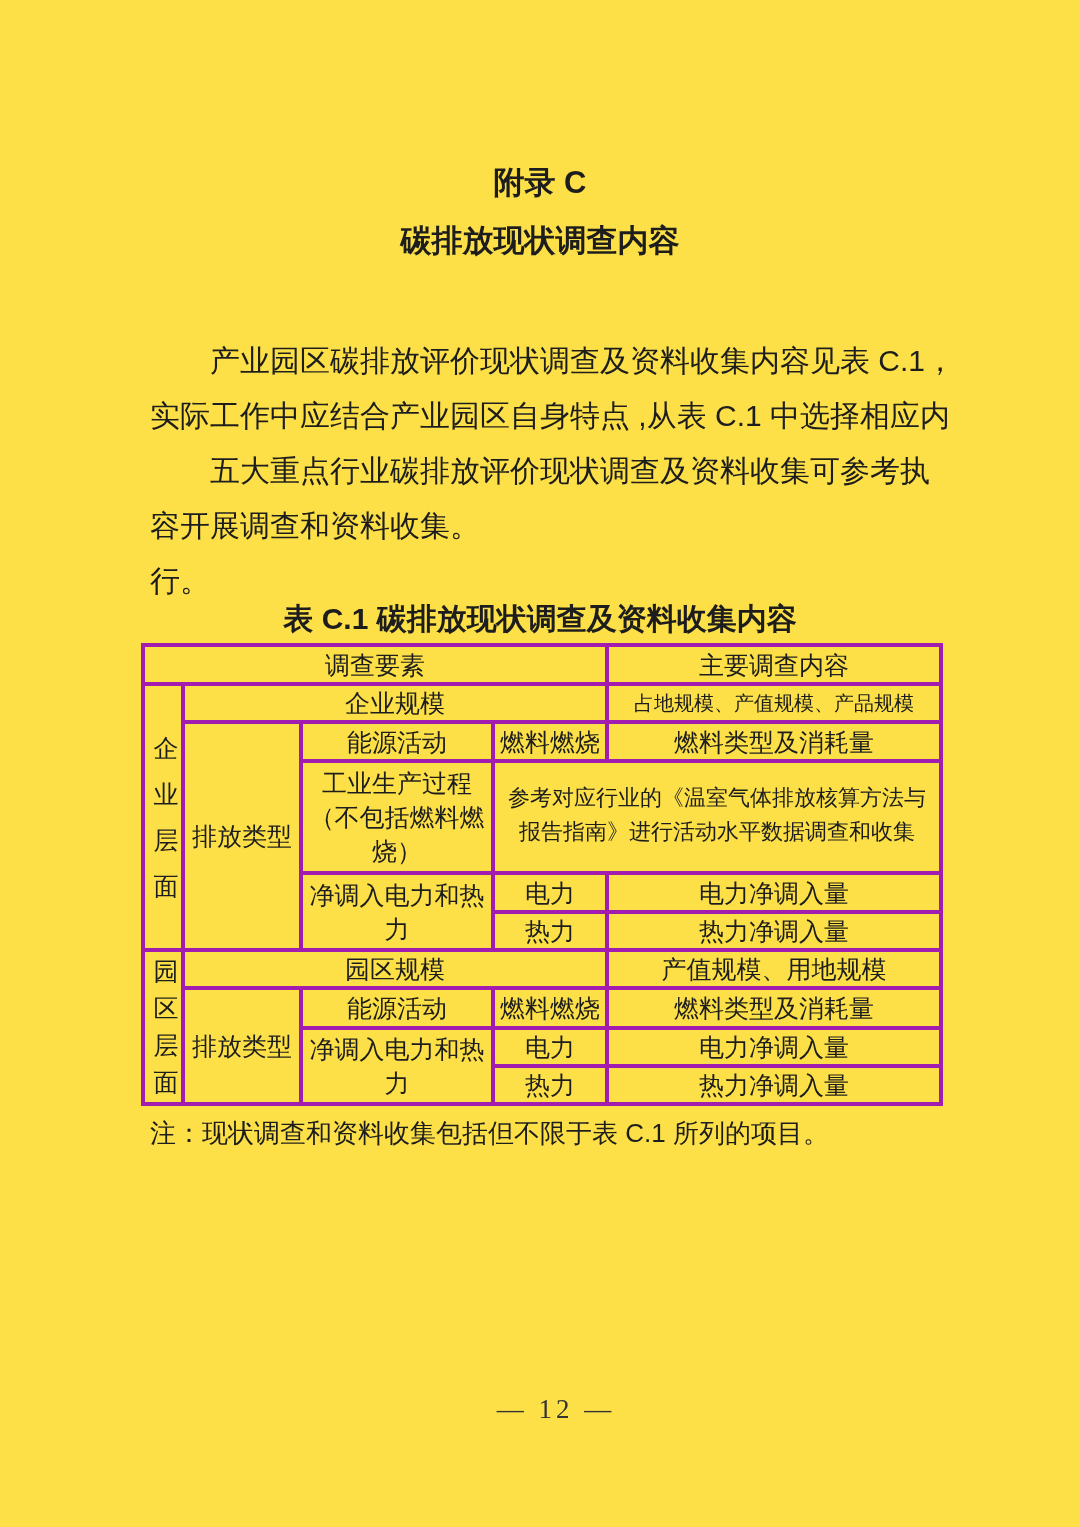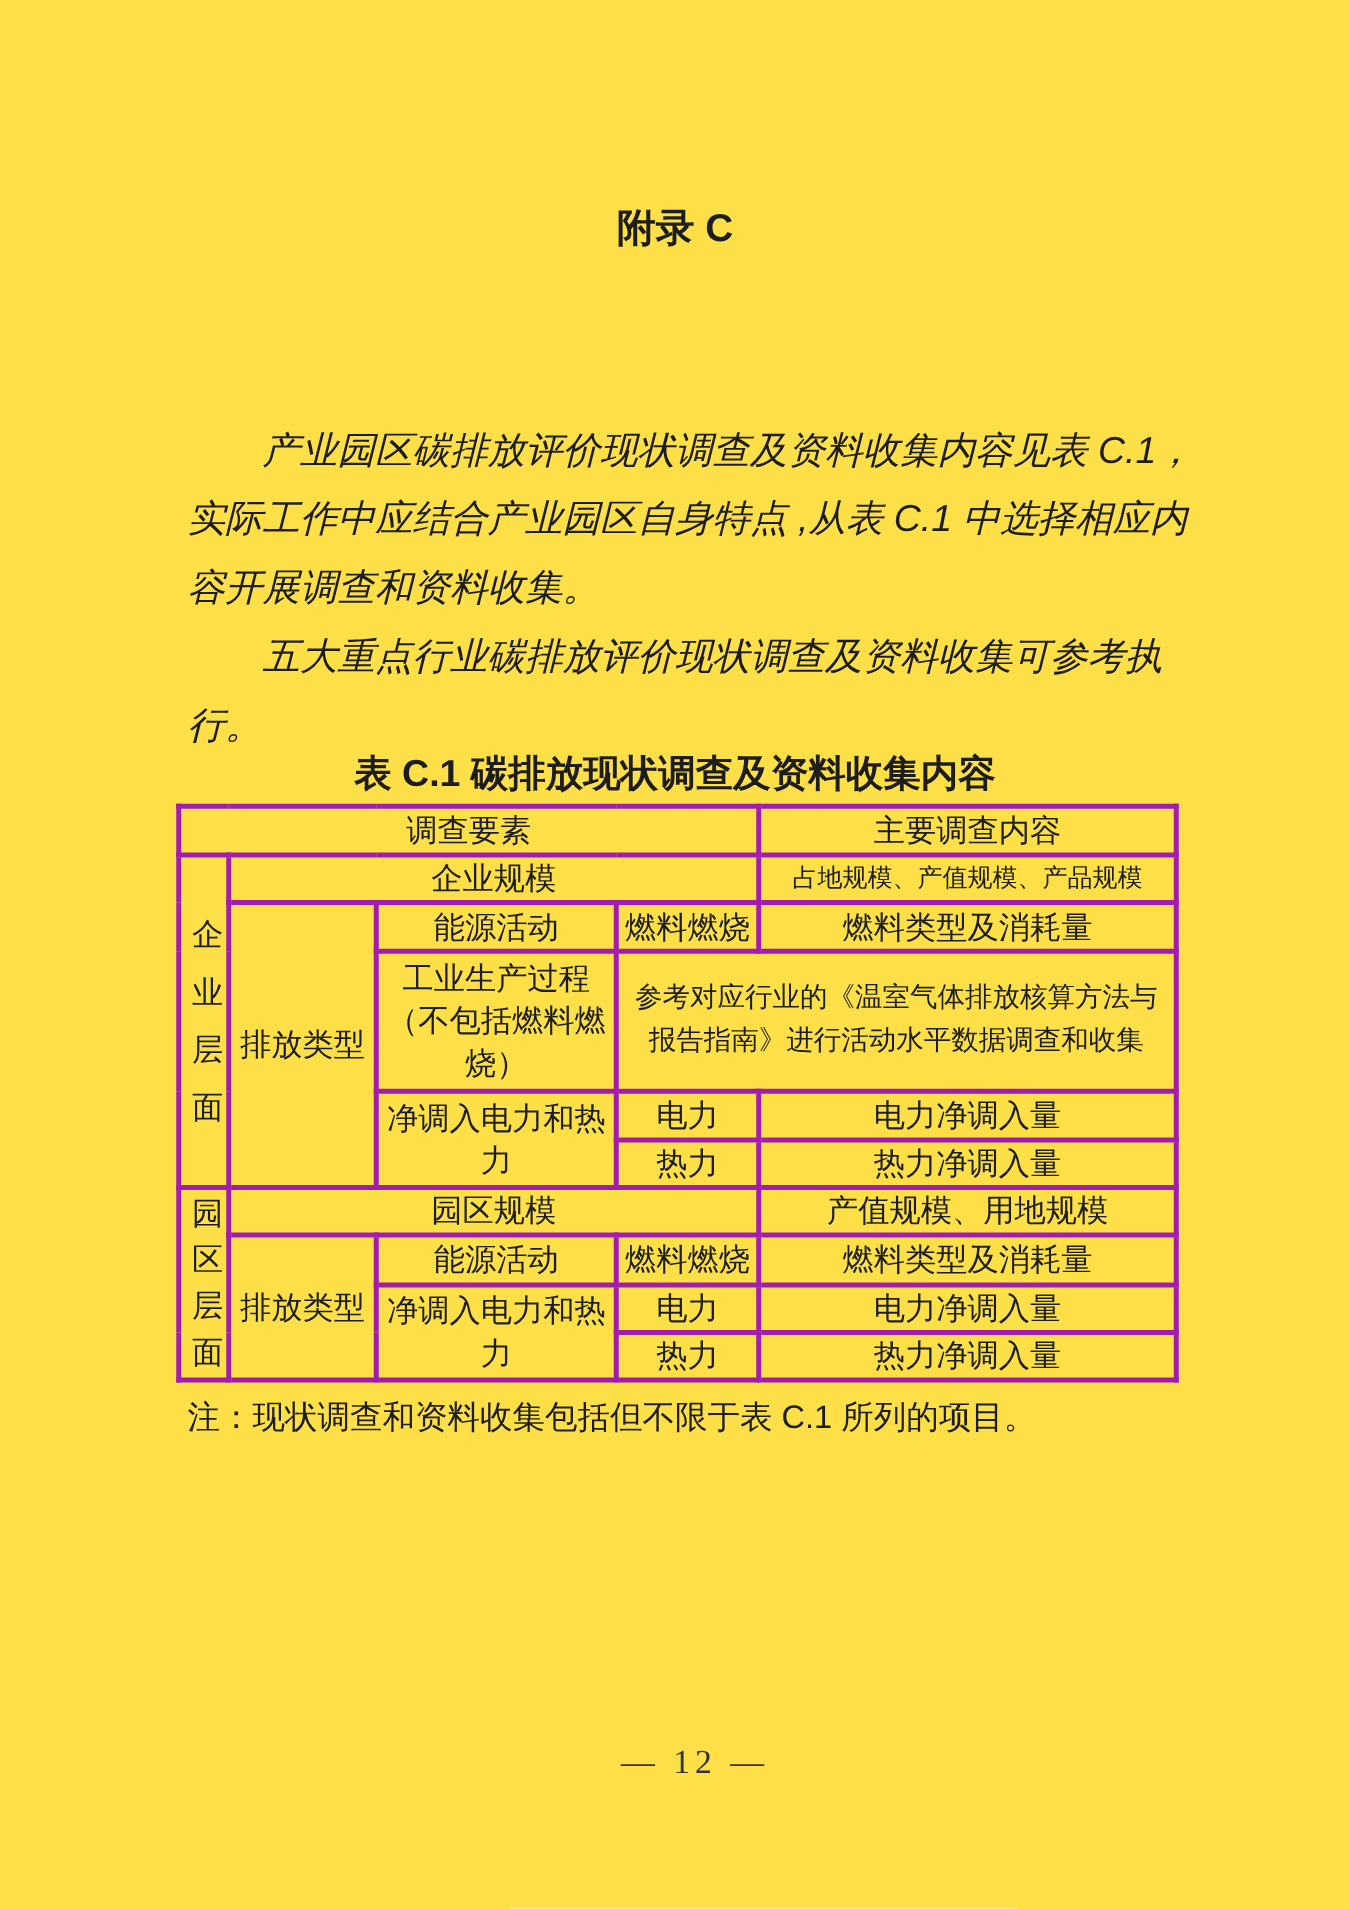--- a/index.html
+++ b/index.html
@@ -12,21 +12,21 @@
     overflow:hidden;
   }
   .titles{
     position:absolute;top:154px;left:0;width:100%;
     text-align:center;font-weight:700;font-size:31px;line-height:58px;
   }
   .paras{
     position:absolute;top:333px;left:150px;width:782px;
     font-size:30px;line-height:55px;font-weight:500;
   }
-  .pline{white-space:nowrap;font-style:italic;}
+  .pline{white-space:nowrap;}
   .indent{text-indent:60px;}
   .caption{
     position:absolute;top:599px;left:0;width:100%;
     text-align:center;font-size:30px;font-weight:700;
   }
   table.ctable{
     position:absolute;top:643px;left:141px;
     width:798px;table-layout:fixed;border-collapse:collapse;
     font-size:25px;
   }
@@ -50,27 +50,28 @@
     font-family:"Liberation Serif","DejaVu Serif",serif;color:#333;padding-left:16px;
   }
 </style>
 </head>
 <body>
 
 <div class="page">
 
   <div class="titles">
     <div>附录 C</div>
+    <div>碳排放现状调查内容</div>
   </div>
 
   <div class="paras">
     <div class="pline indent">产业园区碳排放评价现状调查及资料收集内容见表 C.1，</div>
     <div class="pline">实际工作中应结合产业园区自身特点 ,从表 C.1 中选择相应内</div>
+    <div class="pline indent">五大重点行业碳排放评价现状调查及资料收集可参考执</div>
     <div class="pline">容开展调查和资料收集。</div>
-    <div class="pline indent">五大重点行业碳排放评价现状调查及资料收集可参考执</div>
     <div class="pline">行。</div>
   </div>
 
   <div class="caption">表 C.1 碳排放现状调查及资料收集内容</div>
 
   <table class="ctable">
     <colgroup>
       <col style="width:40px">
         <col style="width:118px">
         <col style="width:192px">

